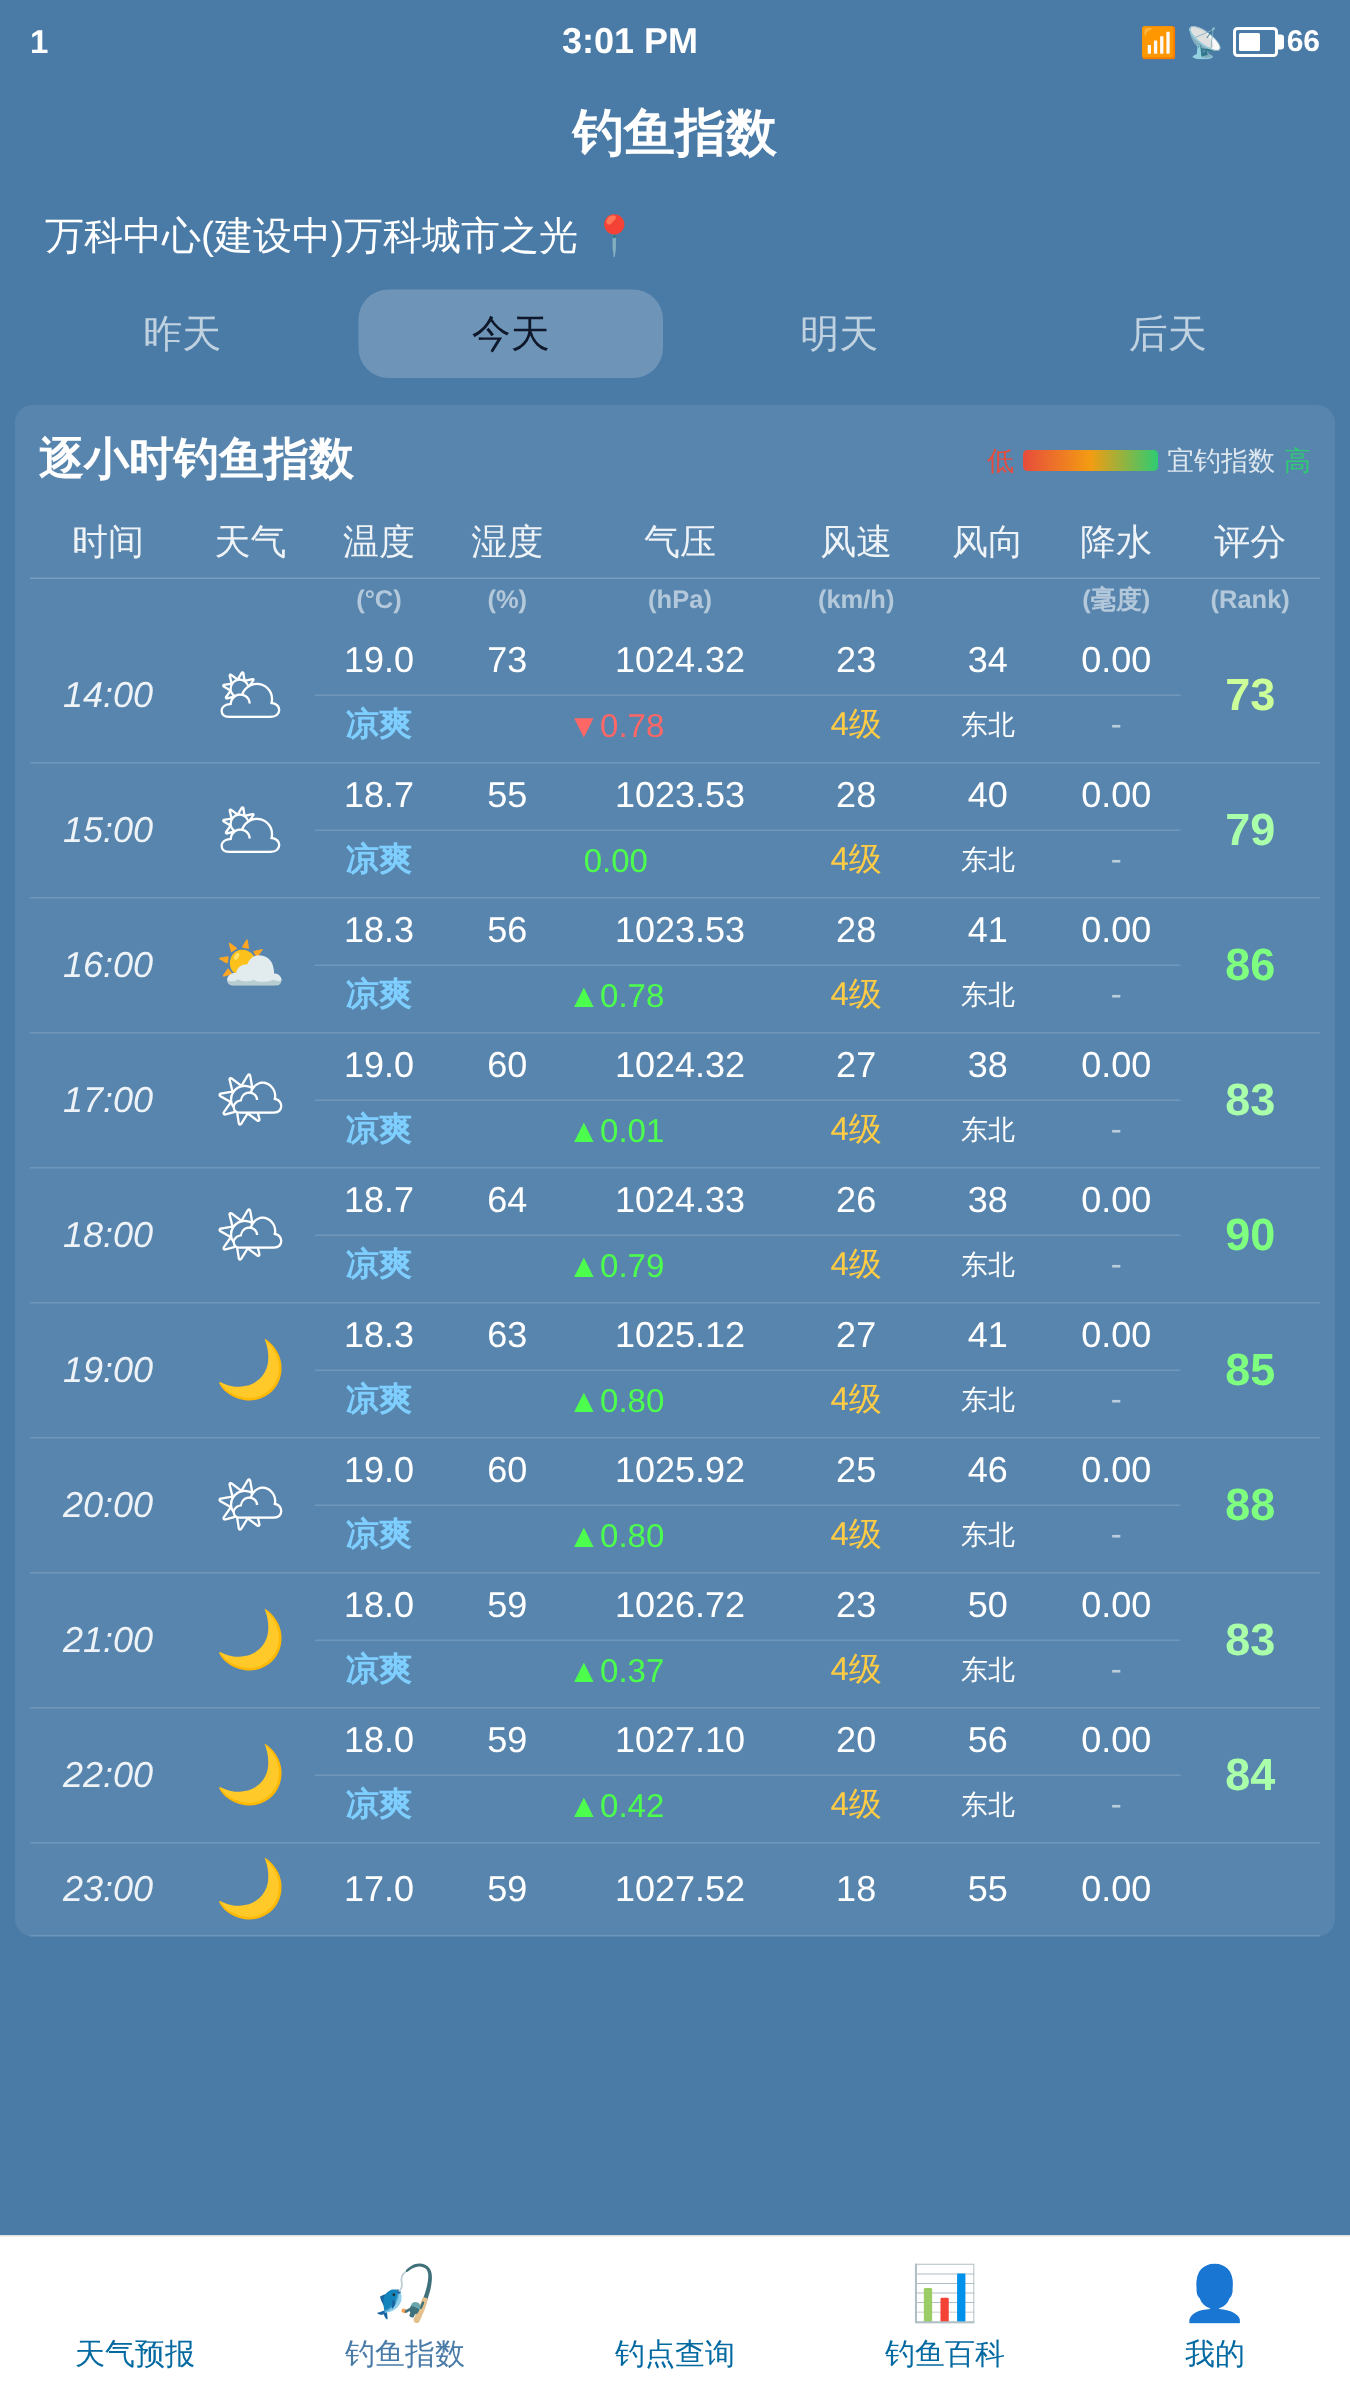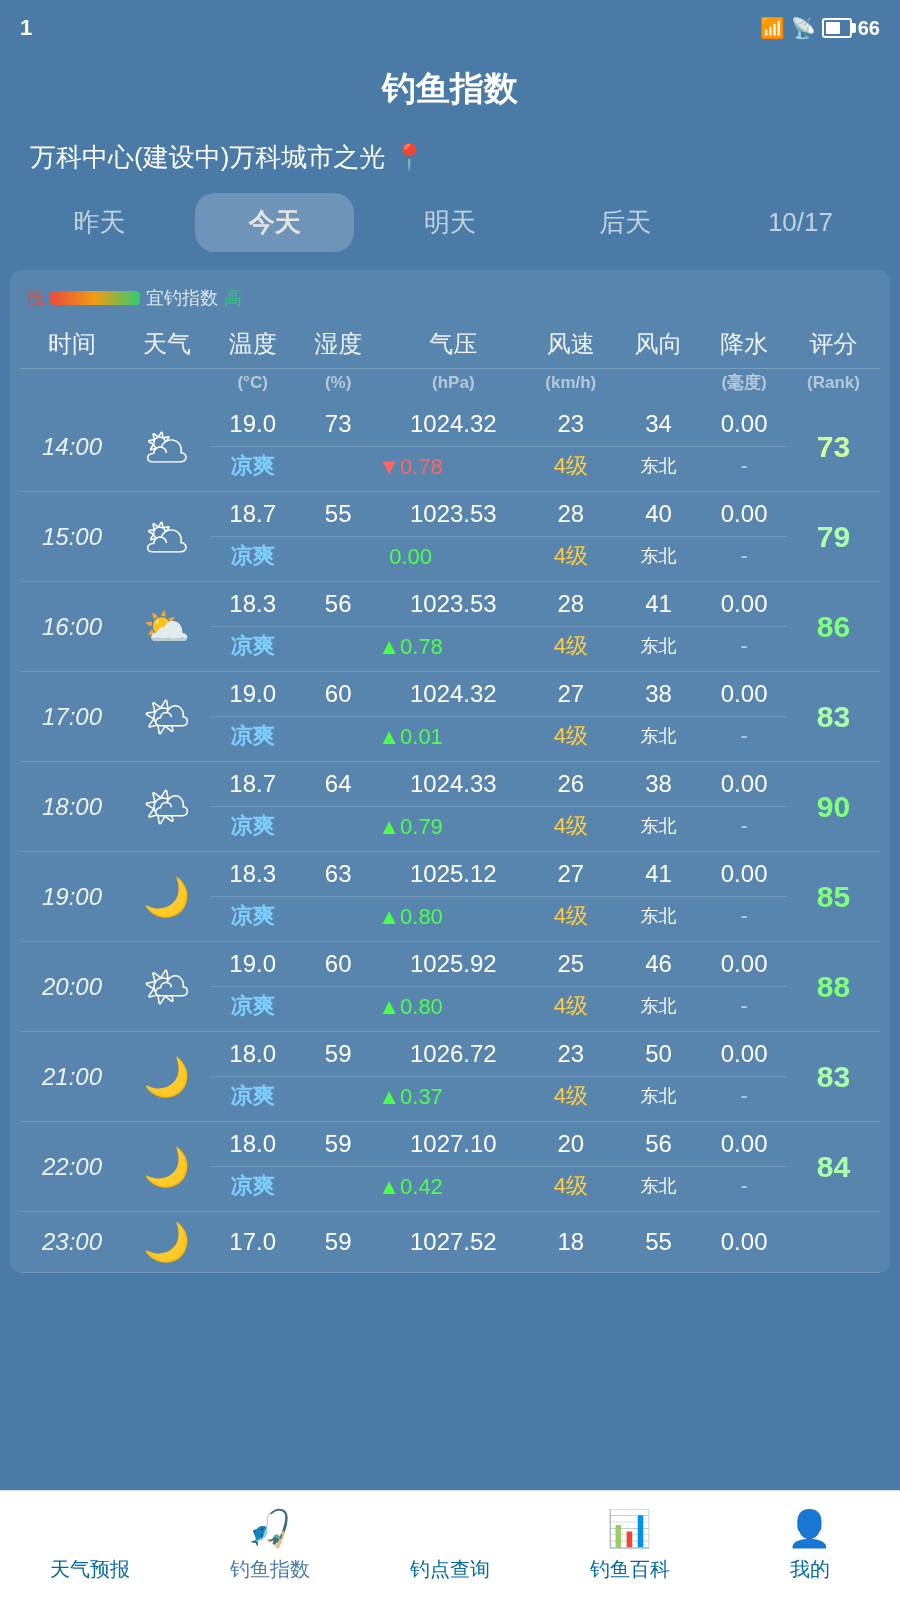--- a/index.html
+++ b/index.html
@@ -83,22 +83,22 @@
       flex: 1;
       text-align: center;
       padding: 12px 6px;
       font-size: 26px;
       color: rgba(255,255,255,0.65);
       cursor: pointer;
       border-radius: 8px;
     }
     .tab.active {
       background: rgba(255,255,255,0.2);
-      color: #e5e5e5;
-      font-weight: bold;
+      color: #0f172a;
+      font-weight: normal;
       border-radius: 20px;
     }
 
     
     .hourly-section {
       background: rgba(255,255,255,0.08);
       border-radius: 12px;
       margin: 0 10px 10px;
       padding: 16px 10px 0;
     }
@@ -228,20 +228,21 @@
     .nav-icon { font-size: 36px; }
     .nav-label { font-size: 20px; color: #0369a1; }
     .nav-item.active .nav-label { color: #4a7ba7; }
     .nav-item.active .nav-icon { color: #4a7ba7; }
   </style>
 </head>
 <body>
 
 <div class="status-bar">
   <div class="left">1</div>
+  <div class="time">3:01 PM</div>
   <div class="right">
     <span>📶</span>
     <span>📡</span>
     <div class="battery-box">
       <div class="battery-fill"></div>
     </div>
     <span>66</span>
   </div>
 </div>
 
@@ -250,25 +251,25 @@
 <div class="location-bar">
   <span>万科中心(建设中)万科城市之光</span>
   <span class="location-pin">📍</span>
 </div>
 
 <div class="tabs" id="tabs-container">
     <div class="tab">昨天</div>
     <div class="tab active">今天</div>
     <div class="tab">明天</div>
     <div class="tab">后天</div>
-    <div class="tab">10/17</div>
   </div>
 
 <div class="hourly-section">
   <div class="hourly-header">
+    <div class="hourly-title">逐小时钓鱼指数</div>
     <div class="legend">
       <span class="legend-low">低</span>
       <div class="legend-bar"></div>
       <span>宜钓指数</span>
       <span class="legend-high">高</span>
     </div>
   </div>
 
   <table class="weather-table">
     <thead>

